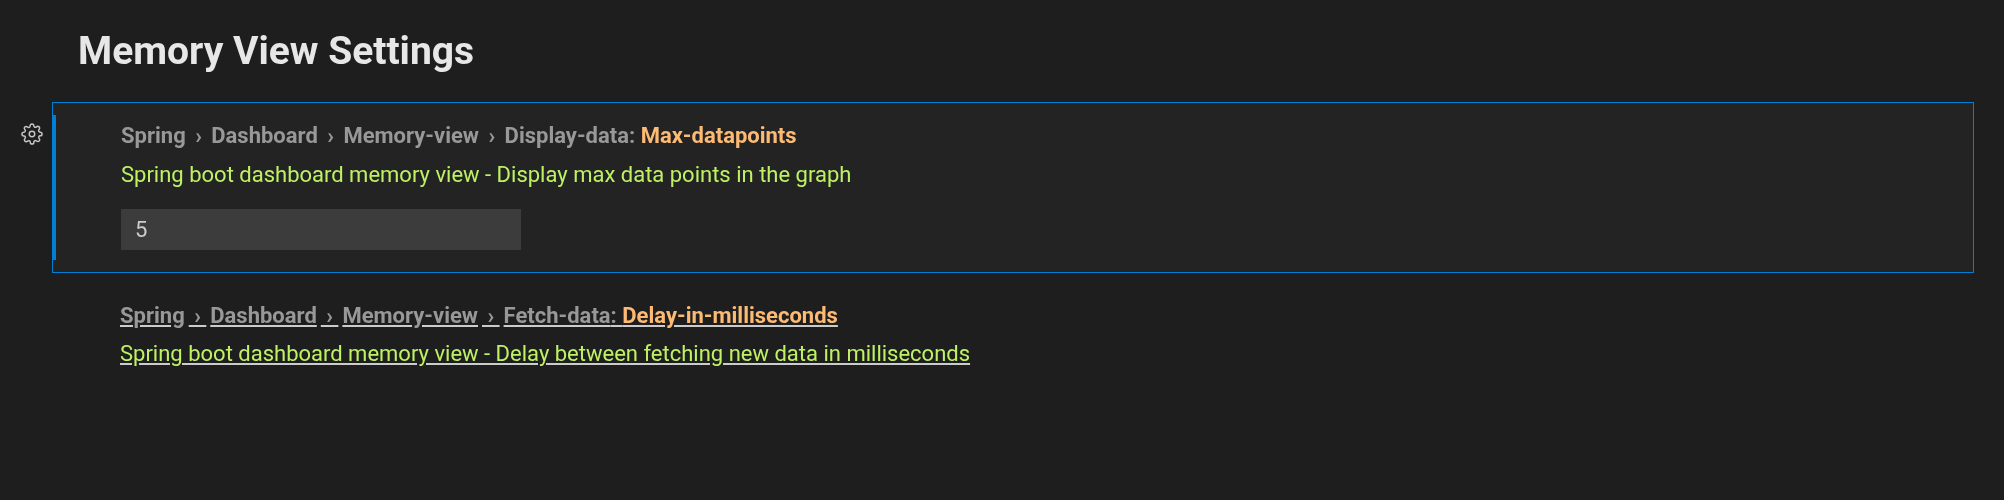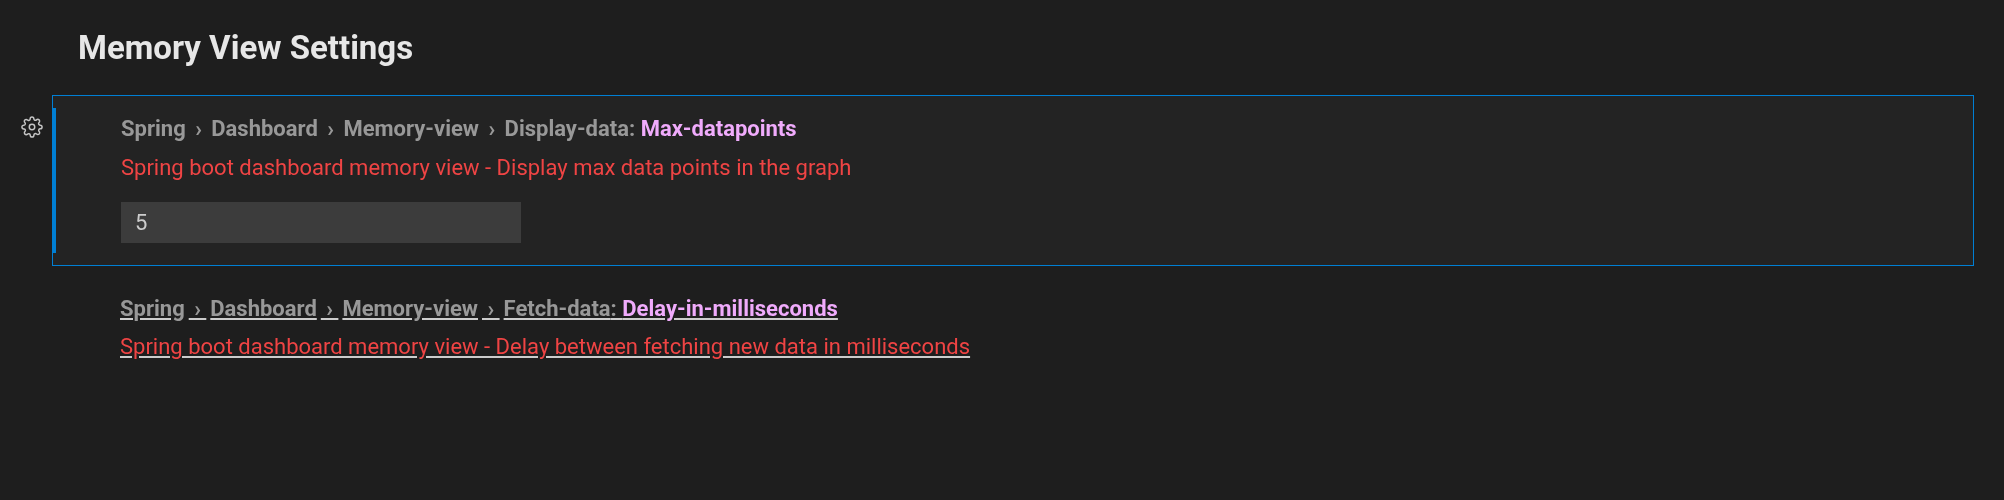--- a/index.html
+++ b/index.html
@@ -10,21 +10,21 @@
     body {
       background-color: #1e1e1e;
       font-family: -apple-system, BlinkMacSystemFont, "Segoe UI", Roboto, Helvetica, Arial, sans-serif;
       color: #cccccc;
       width: 2004px;
       height: 500px;
       padding: 28px 0 0 0;
       overflow: hidden;
     }
     .page-title {
-      font-size: 33px;
+      font-size: 39px;
       font-weight: 700;
       color: #e7e7e7;
       margin-left: 78px;
       margin-bottom: 28px;
     }
     .settings-container {
       padding-left: 10px;
     }
     .setting-item {
       position: relative;
@@ -62,25 +62,25 @@
       font-weight: 700;
       color: #989898;
       margin-bottom: 8px;
       line-height: 1.4;
     }
     .breadcrumb .sep {
       margin: 0 4px;
       color: #989898;
     }
     .breadcrumb .leaf {
-      color: #f0abfc;
+      color: #fdba74;
     }
     .setting-description {
       font-size: 22px;
-      color: #ef4444;
+      color: #bef264;
       margin-bottom: 18px;
       line-height: 1.4;
     }
     .setting-input {
       background-color: #3c3c3c;
       border: none;
       color: #cccccc;
       font-size: 22px;
       padding: 8px 14px;
       width: 400px;

